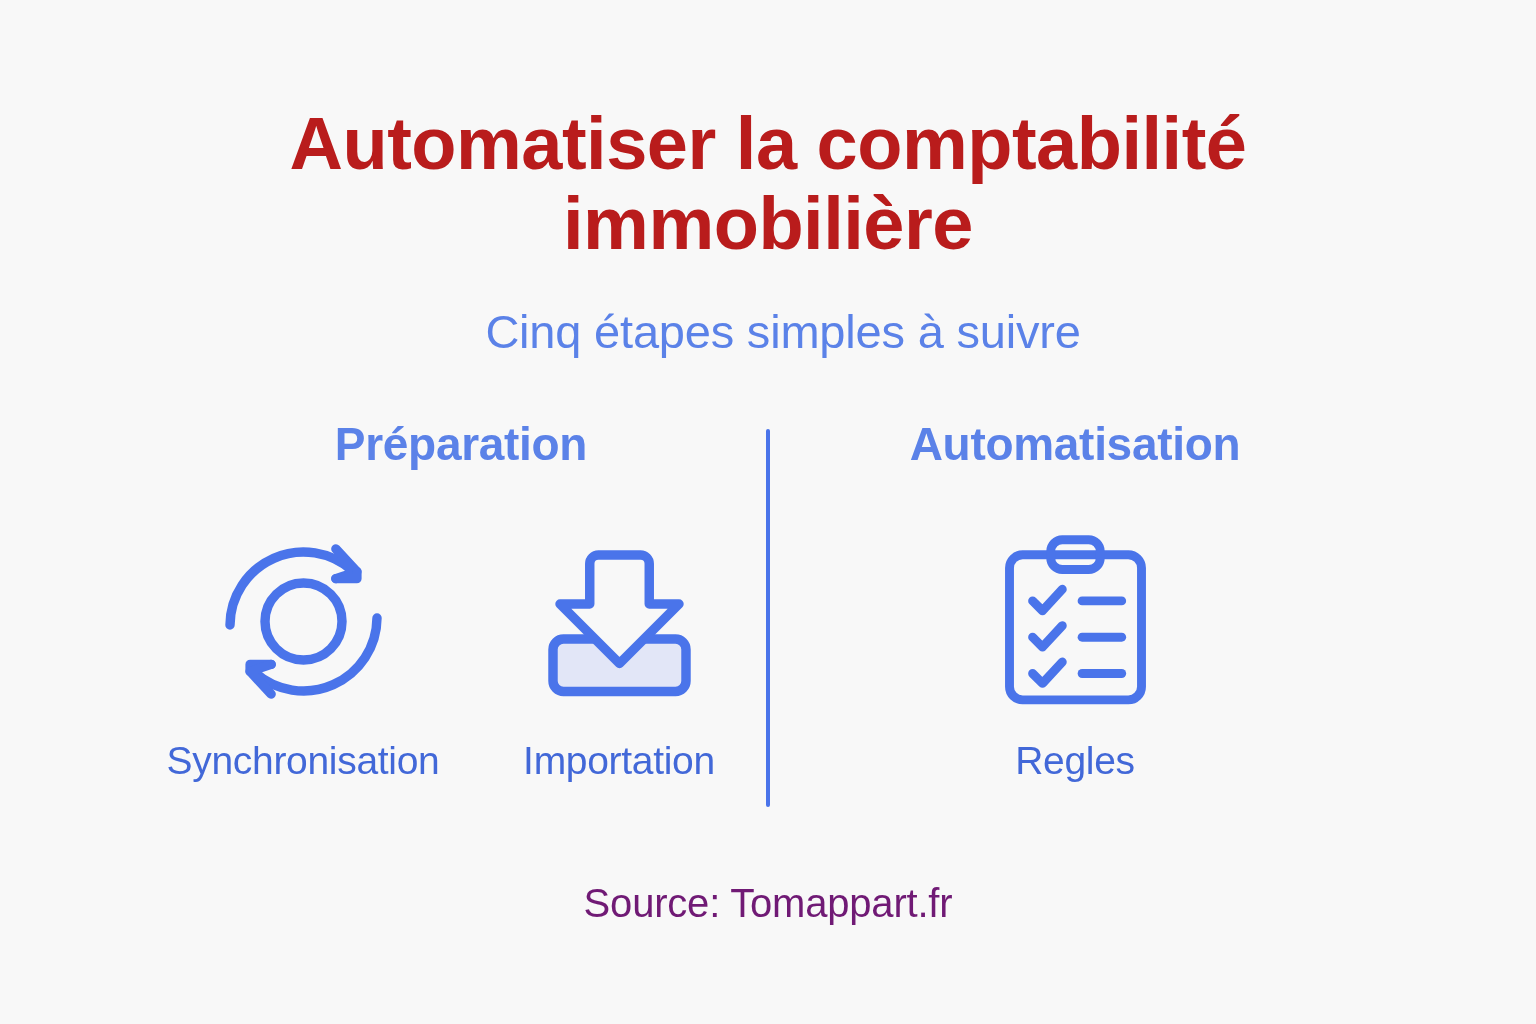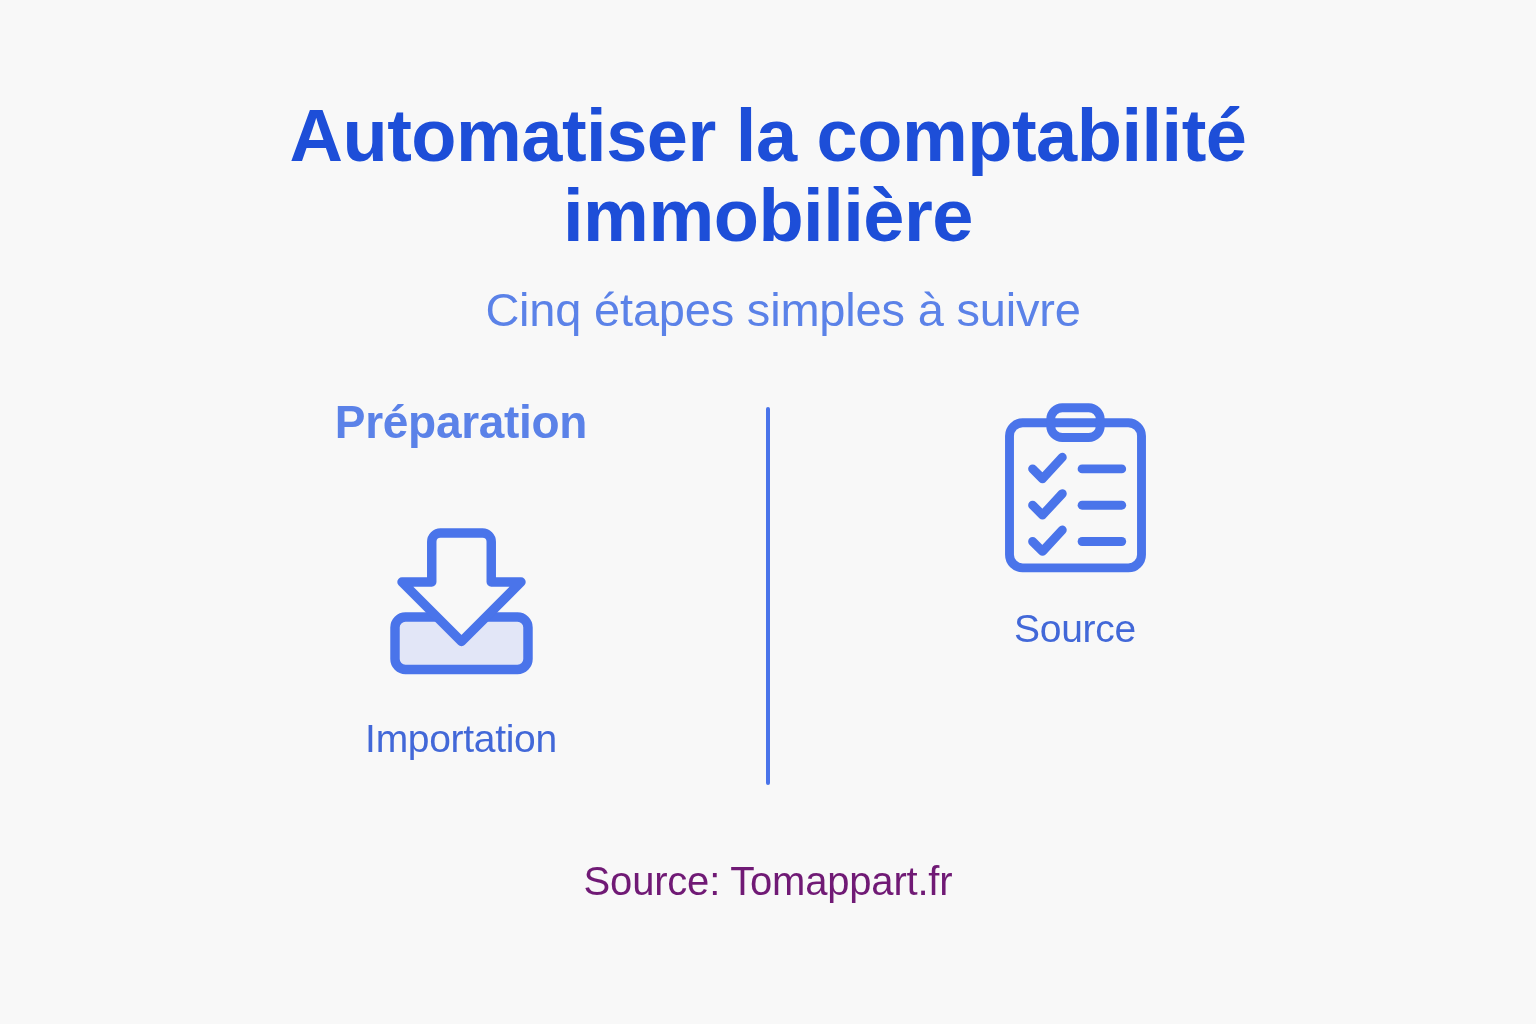--- a/index.html
+++ b/index.html
@@ -27,31 +27,31 @@
 
   
   .header-block {
     width: 100%;
     text-align: center;
     margin-top: 96px;
   }
   .main-title {
     font-size: 74px;
     font-weight: bold;
-    color: #1d4ed8;
+    color: #b91c1c;
     line-height: 1.08;
     letter-spacing: -0.5px;
     max-width: 1180px;
-    margin: 0 auto;
+    margin: 8px auto;
   }
   .subtitle {
     font-size: 47px;
     font-weight: normal;
     color: #5b82e8;
-    margin-top: 26px;
+    margin-top: 40px;
     letter-spacing: -0.2px;
     padding-left: 30px;
   }
 
   
   .columns {
     margin-top: 58px;
     width: 1400px;
     display: flex;
     flex-direction: row;
@@ -131,39 +131,59 @@
     <div class="main-title">Automatiser la comptabilité immobilière</div>
     <div class="subtitle">Cinq étapes simples à suivre</div>
   </div>
 
   <div class="columns">
 
     <div class="column col-left">
       <div class="column-title">Préparation</div>
       <div class="items">
 
+        <div class="item">
+          <div class="icon-wrap">
+            <svg width="175" height="175" viewBox="0 0 100 100">
+              <g fill="none" stroke="#4a74ea" stroke-width="5.4" stroke-linecap="round" stroke-linejoin="round">
+
+                <path d="M 8 52 A 42 42 0 0 1 78 21"></path>
+                <polyline points="68.5,8.5 80.5,21.5 68.5,25.5" fill="none"></polyline>
+                <path d="M 80.5 21.5 L 80.5 25.5 L 68.5 25.5"></path>
+
+                <path d="M 92 48 A 42 42 0 0 1 22 79"></path>
+                <path d="M 19.5 78.5 L 19.5 74.5 L 31.5 74.5"></path>
+                <polyline points="31.5,91.5 19.5,78.5 31.5,74.5" fill="none"></polyline>
+
+                <circle cx="50" cy="50" r="22"></circle>
+              </g>
+            </svg>
+          </div>
+          <div class="item-label">Synchronisation</div>
+        </div>
 
         <div class="item">
           <div class="icon-wrap">
             <svg width="175" height="175" viewBox="0 0 100 100">
 
               <rect x="12" y="60" width="76" height="30" rx="6" ry="6" fill="#e2e6f7" stroke="#4a74ea" stroke-width="5.4" stroke-linejoin="round"></rect>
 
               <path d="M 38 12 L 62 12 A 5 5 0 0 1 67 17 L 67 40 L 84 40 L 50 74 L 16 40 L 33 40 L 33 17 A 5 5 0 0 1 38 12 Z" fill="#f8f8f8" stroke="#4a74ea" stroke-width="5.4" stroke-linejoin="round" stroke-linecap="round"></path>
             </svg>
           </div>
           <div class="item-label">Importation</div>
         </div>
 
       </div>
     </div>
 
     <div class="divider"></div>
 
     <div class="column col-right">
+      <div class="column-title">Automatisation</div>
       <div class="items">
 
         <div class="item">
           <div class="icon-wrap">
             <svg width="165" height="175" viewBox="0 0 100 105">
               <g fill="none" stroke="#4a74ea" stroke-width="5.4" stroke-linecap="round" stroke-linejoin="round">
 
                 <rect x="10" y="12" width="80" height="88" rx="8" ry="8"></rect>
 
                 <rect x="35" y="3" width="30" height="18" rx="7" ry="7"></rect>
@@ -171,21 +191,21 @@
                 <polyline points="24,40 30,46 42,33"></polyline>
                 <polyline points="24,62 30,68 42,55"></polyline>
                 <polyline points="24,84 30,90 42,77"></polyline>
 
                 <line x1="54" y1="40" x2="78" y2="40"></line>
                 <line x1="54" y1="62" x2="78" y2="62"></line>
                 <line x1="54" y1="84" x2="78" y2="84"></line>
               </g>
             </svg>
           </div>
-          <div class="item-label">Source</div>
+          <div class="item-label">Regles</div>
         </div>
 
 
       </div>
     </div>
 
   </div>
 
   <div class="source">Source: Tomappart.fr</div>
 

